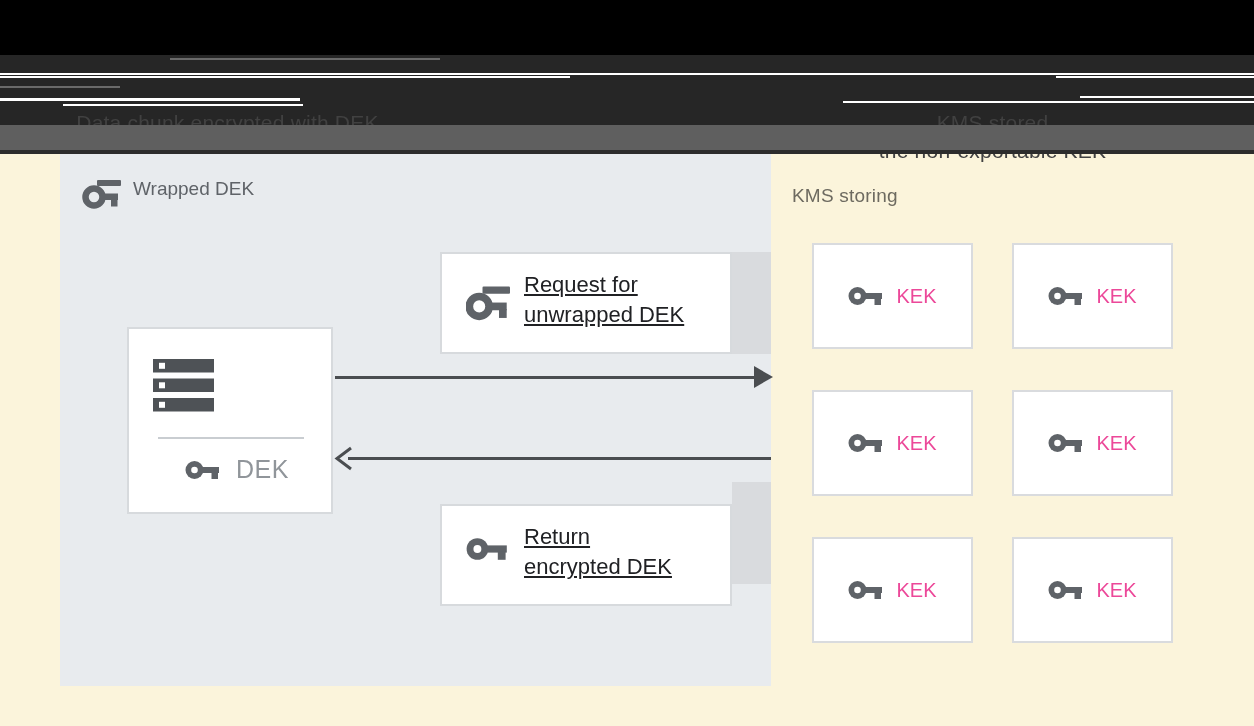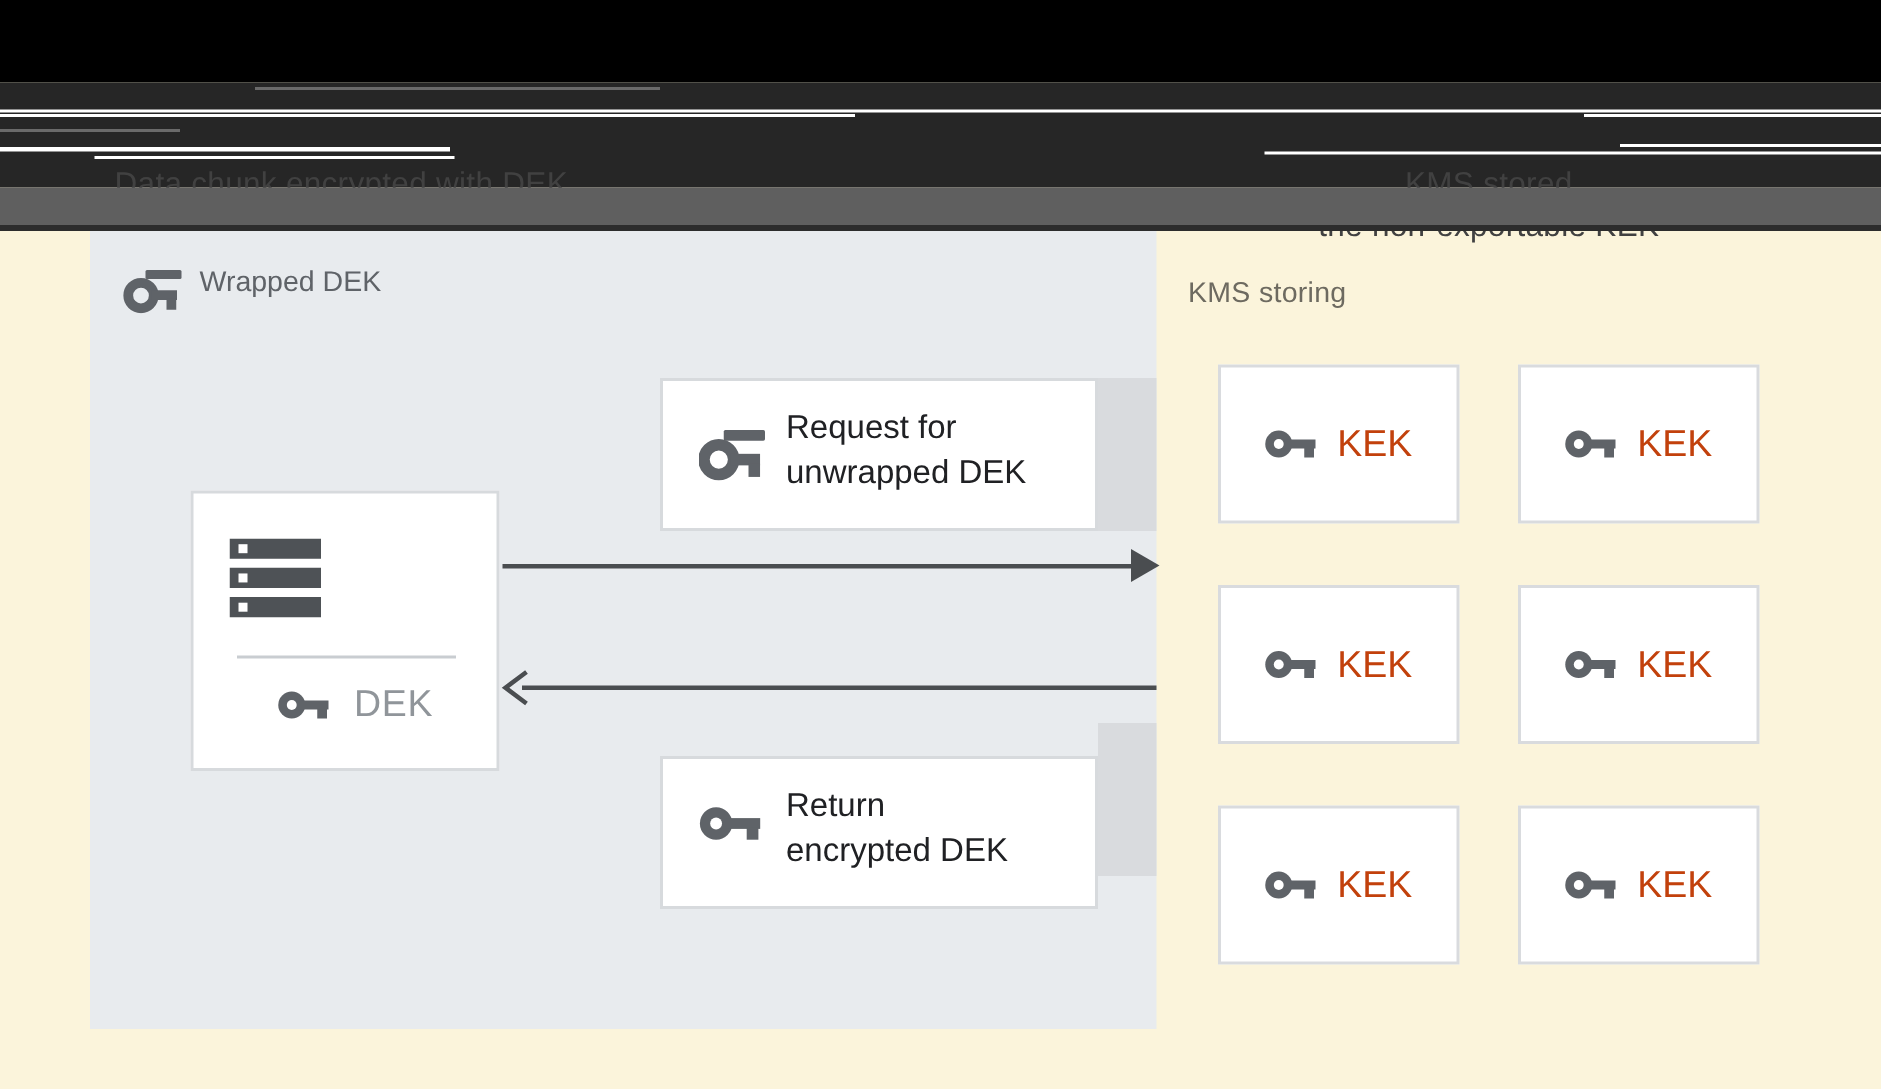--- a/index.html
+++ b/index.html
@@ -39,40 +39,40 @@
     font-size:25px;line-height:31px;color:#202124;
   }
   .databox .divider{position:absolute;left:29px;top:108px;width:146px;height:2px;background:#c9cdd1;}
   .databox .dek-row{position:absolute;left:56px;top:126px;display:flex;align-items:center;gap:16px;}
   .databox .dek-row .txt{font-size:25px;color:#90959a;letter-spacing:.5px;}
   .msgbox{left:440px;top:252px;width:292px;height:102px;}
   .msgbox.return{top:504px;}
   .msgbox .mb-icon{position:absolute;left:24px;top:28px;}
   .msgbox .mb-text{
     position:absolute;left:82px;top:16px;width:200px;
-    font-size:22px;line-height:30px;color:#202124;
+    font-size:22px;line-height:30px;color:#202124;text-decoration:underline;
   }
   .box-ext{position:absolute;left:732px;width:39px;height:102px;background:#d9dbde;}
   .ext-req{top:252px;} .ext-ret{top:482px;}
   
   .arrow-line{position:absolute;height:3px;background:#4a4d50;}
   .arrow-right-line{left:335px;top:376px;width:421px;}
   .arrow-left-line{left:348px;top:457px;width:423px;}
   .arrow-right-head{
     position:absolute;left:754px;top:366px;width:0;height:0;
     border-left:19px solid #4a4d50;border-top:11px solid transparent;border-bottom:11px solid transparent;
   }
   .arrow-left-head{position:absolute;left:332px;top:445px;}
   
   .kekbox{
     position:absolute;width:161px;height:106px;background:#ffffff;
     border:2px solid #d9dbde;box-sizing:border-box;
     display:flex;align-items:center;justify-content:center;gap:13px;
   }
-  .kekbox .txt{font-size:25px;color:#c2410c;}
+  .kekbox .txt{font-size:20px;color:#ec4899;}
 </style>
 </head>
 <body>
 
 <div class="canvas">
 
   <div class="hdr-black"></div>
   <div class="hdr-band">
     <div class="caption caption-left">
       <div>Data chunk encrypted with DEK</div>

